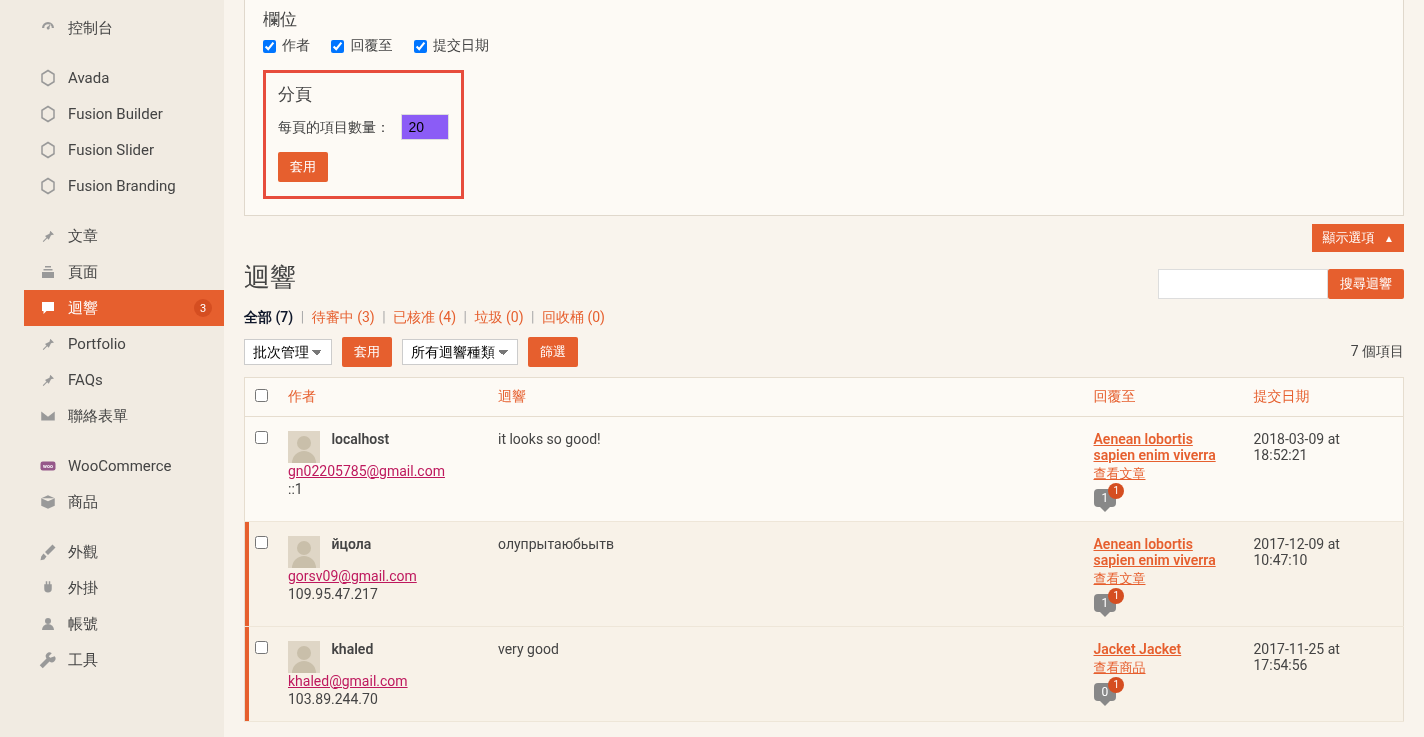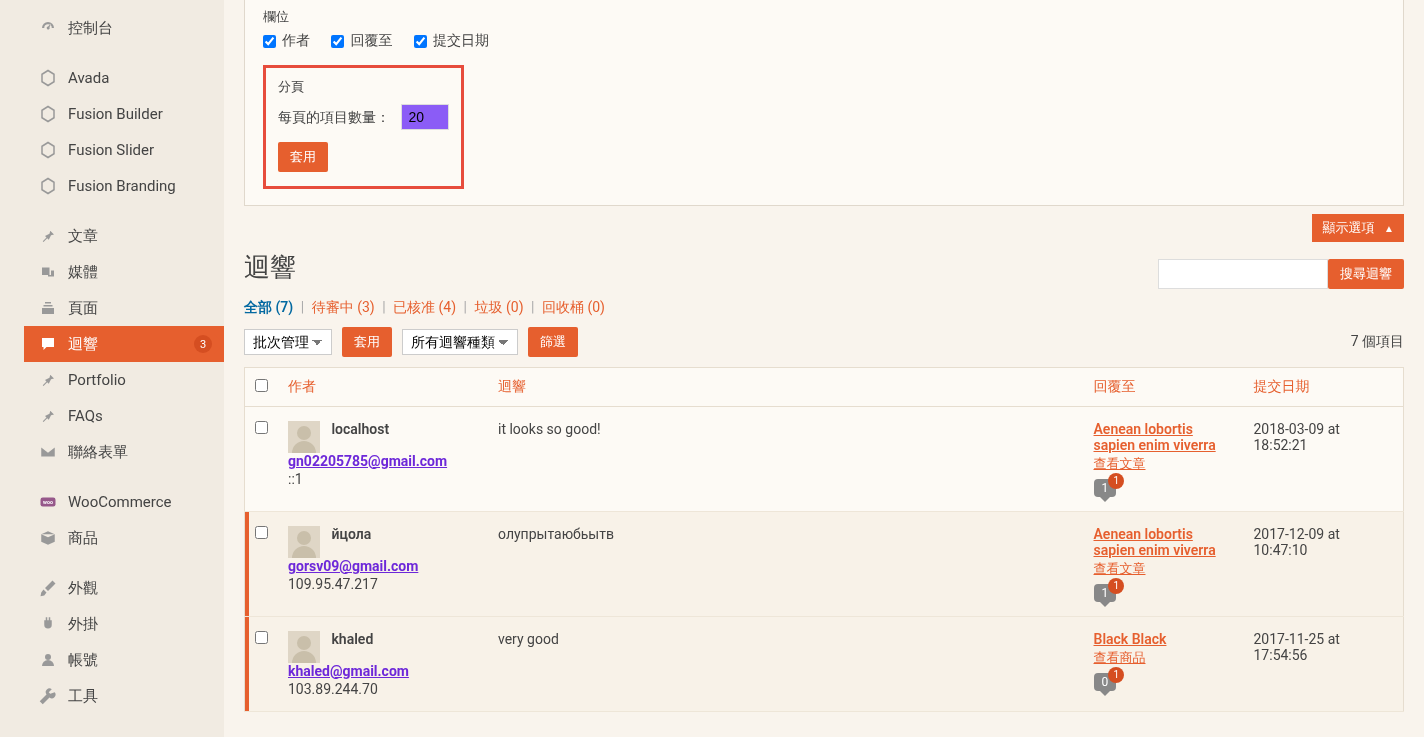--- a/index.html
+++ b/index.html
@@ -10,55 +10,55 @@
 .sidebar-item.active { background: #e65f2e; color: #fff; }
 .sidebar-item.active::after { content: ""; position: absolute; right: -10px; top: 50%; transform: translateY(-50%); border: 10px solid transparent; border-left-color: #e65f2e; }
 .sidebar-item .icon { width: 20px; height: 20px; margin-right: 10px; display: inline-flex; align-items: center; justify-content: center; color: #999; }
 .sidebar-item.active .icon { color: #fff; }
 .sidebar-item .label { flex: 1; font-size: 15px; }
 .sidebar-item .badge { background: #d54e21; color: #fff; border-radius: 10px; min-width: 18px; height: 18px; font-size: 11px; display: inline-flex; align-items: center; justify-content: center; padding: 0 5px; margin-left: 4px; }
 .sidebar-group-sep { height: 14px; }
 .main { flex: 1; background: #f9f4ed; padding: 0 20px 20px 20px; }
 .screen-options-panel { background: #fdfaf5; border: 1px solid #e0d8cc; border-top: none; padding: 8px 18px 16px; margin-bottom: 8px; }
 .so-row { margin-bottom: 10px; }
-.so-title { color: #444; font-size: 13px; margin-bottom: 6px; }
+.so-title { color: #444; font-size: 17px; margin-bottom: 6px; }
 .so-check { display: inline-flex; align-items: center; margin-right: 18px; font-size: 14px; }
 .so-check input { margin-right: 6px; }
 .so-highlight { border: 3px solid #e74c3c; padding: 10px 12px 14px; display: inline-block; margin-top: 4px; }
 .so-pagination-label { margin-right: 8px; font-size: 14px; }
 .so-input { width: 48px; padding: 4px 6px; border: 1px solid #ddd; font-size: 14px; background: #8b5cf6; }
 .btn-orange { background: #e65f2e; color: #fff; border: none; padding: 6px 12px; font-size: 13px; cursor: pointer; border-radius: 2px; }
 .top-right { display: flex; justify-content: flex-end; margin-bottom: 8px; }
 .screen-options-toggle { background: #e65f2e; color: #fff; border: none; padding: 5px 10px; font-size: 13px; cursor: pointer; }
 .screen-options-toggle .tri { margin-left: 6px; font-size: 10px; }
 .page-title { font-size: 26px; color: #444; font-weight: 400; margin-bottom: 14px; }
 .subsub { font-size: 14px; margin-bottom: 10px; color: #666; }
 .subsub a { color: #e65f2e; text-decoration: none; }
-.subsub .current { color: #0369a1; font-weight: 600; }
+.subsub .current { color: #0f172a; font-weight: 600; }
 .subsub .sep { color: #aaa; margin: 0 4px; }
 .search-bar { float: right; display: flex; margin-top: -40px; }
 .search-bar input[type=text] { border: 1px solid #ddd; padding: 4px 6px; width: 170px; background: #fff; }
 .tablenav { display: flex; align-items: center; gap: 10px; margin-bottom: 10px; }
 .tablenav select { padding: 4px 22px 4px 8px; border: 1px solid #ccc; background: #fff; font-size: 14px; appearance: none; background-image: linear-gradient(45deg, transparent 50%, #777 50%), linear-gradient(135deg, #777 50%, transparent 50%); background-position: calc(100% - 14px) 10px, calc(100% - 9px) 10px; background-size: 5px 5px; background-repeat: no-repeat; }
 .tablenav .count { margin-left: auto; color: #444; }
 table.wp-list { width: 100%; border-collapse: collapse; background: #fdfaf5; border: 1px solid #e6ddcf; }
 table.wp-list th { text-align: left; padding: 10px 10px; font-weight: 400; color: #e65f2e; font-size: 14px; border-bottom: 1px solid #e6ddcf; }
 table.wp-list th.cb { width: 30px; }
 table.wp-list th.col-reply { width: 160px; }
 table.wp-list th.col-date { width: 160px; }
 table.wp-list td { padding: 14px 10px; vertical-align: top; font-size: 14px; border-bottom: 1px solid #eee6d8; }
 tr.pending { background: #f8f2e8; }
 tr.pending td:first-child { position: relative; }
 tr.pending td:first-child::before { content: ""; position: absolute; left: 0; top: 0; bottom: 0; width: 4px; background: #e65f2e; }
 .avatar { width: 32px; height: 32px; background: #dfd6c6; display: inline-block; vertical-align: top; margin-right: 8px; position: relative; }
 .avatar::after { content: ""; position: absolute; width: 14px; height: 14px; background: #c9bfaa; border-radius: 50%; top: 5px; left: 9px; }
 .avatar::before { content: ""; position: absolute; width: 24px; height: 12px; background: #c9bfaa; border-radius: 12px 12px 0 0; bottom: 0; left: 4px; }
 .author-cell { width: 210px; }
 .author-line1 { font-weight: 600; color: #444; }
-.author-email { color: #6d28d9; font-size: 14px; word-break: break-all; font-weight: bold; }
+.author-email { color: #be185d; font-size: 14px; word-break: break-all; }
 .author-ip { color: #444; margin-top: 2px; font-size: 14px; }
 .reply-title { color: #e65f2e; font-weight: 600; }
 .reply-view { color: #e65f2e; font-size: 13px; display: block; margin-top: 2px; }
 .bubble-wrap { position: relative; display: inline-block; margin-top: 6px; }
 .bubble { background: #888; color: #fff; border-radius: 4px; padding: 2px 8px; font-size: 12px; position: relative; display: inline-block; }
 .bubble::after { content: ""; position: absolute; bottom: -5px; left: 6px; border: 5px solid transparent; border-top-color: #888; border-bottom: none; }
 .bubble-badge { position: absolute; top: -6px; right: -8px; background: #d54e21; color: #fff; border-radius: 50%; width: 16px; height: 16px; font-size: 10px; display: flex; align-items: center; justify-content: center; }
 .icon svg { width: 18px; height: 18px; }
 </style>
 </head>
@@ -108,28 +108,20 @@
       <span class="label">Fusion Branding</span>
     </div>
     <div class="sidebar-group-sep"></div>
     <div class="sidebar-item">
       <span class="icon">
           <svg viewBox="0 0 24 24" fill="currentColor">
             <path d="M14 4l6 6-4 1-3 6-2-2-5 5-1-1 5-5-2-2 6-3 1-4z"></path>
           </svg>
         </span>
       <span class="label">文章</span>
-    </div>
-    <div class="sidebar-item">
-      <span class="icon">
-          <svg viewBox="0 0 24 24" fill="currentColor">
-            <path d="M4 6h10v10H4zM16 10h4v8h-8v-2h4z"></path>
-          </svg>
-        </span>
-      <span class="label">媒體</span>
     </div>
     <div class="sidebar-item">
       <span class="icon">
           <svg viewBox="0 0 24 24" fill="currentColor">
             <path d="M8 4h8v2H8zM6 8h12v2H6zM4 12h16v8H4z"></path>
           </svg>
         </span>
       <span class="label">頁面</span>
     </div>
     <div class="sidebar-item active">
@@ -334,21 +326,21 @@
   <tr class="pending">
     <td><input type="checkbox" style=""></td>
     <td class="author-cell">
       <span class="avatar"></span>
       <span class="author-line1">khaled</span><br>
       <a class="author-email" href="#">khaled@gmail.com</a>
       <div class="author-ip">103.89.244.70</div>
     </td>
     <td>very good</td>
     <td>
-      <a href="#" class="reply-title">Black Black</a>
+      <a href="#" class="reply-title">Jacket Jacket</a>
       <a href="#" class="reply-view">查看商品</a>
       <div class="bubble-wrap">
         <span class="bubble">0</span>
         <span class="bubble-badge">1</span>
       </div>
     </td>
     <td>2017-11-25 at 17:54:56</td>
   </tr>
 </tbody>
     </table>

